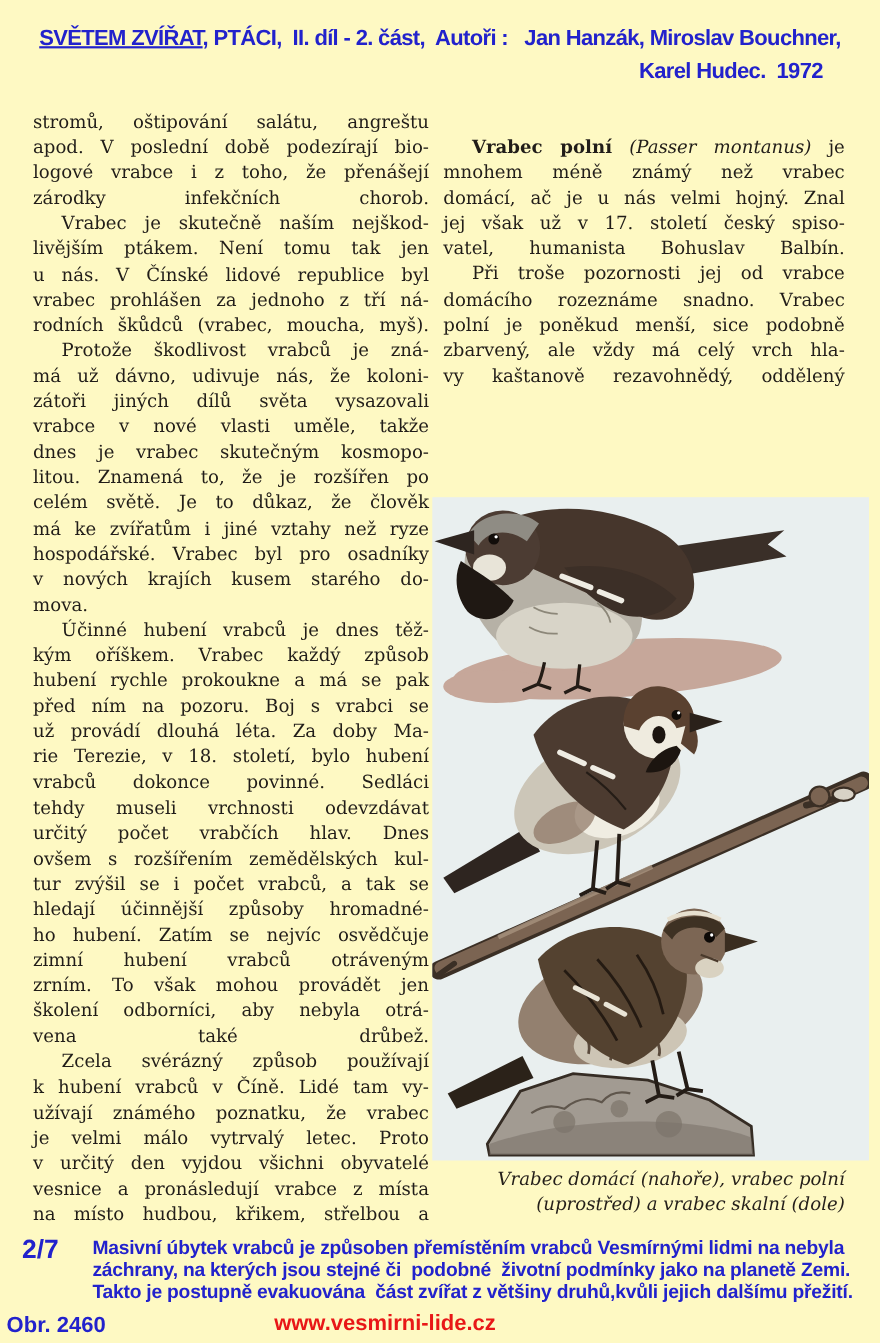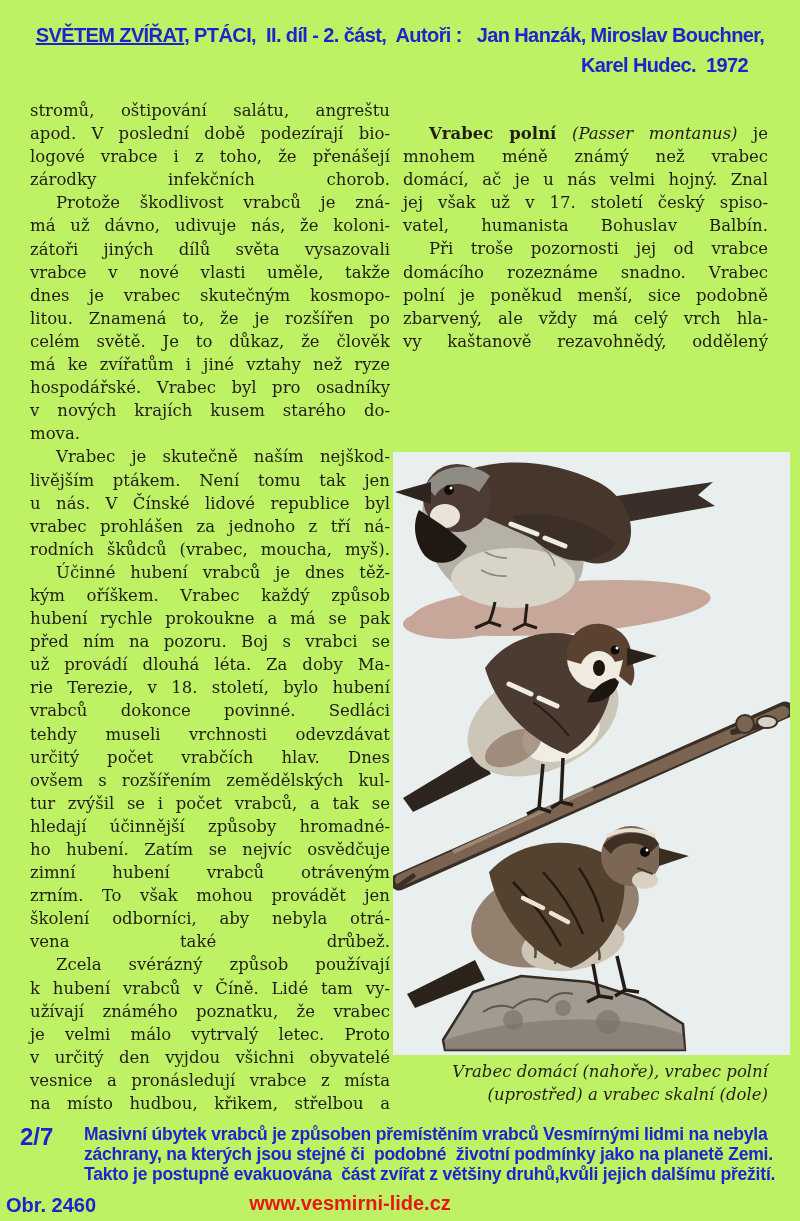--- a/index.html
+++ b/index.html
@@ -1,19 +1,19 @@
 <!DOCTYPE html>
 <html><head>
 <meta charset="utf-8">
 <style>
   * { margin:0; padding:0; box-sizing:border-box; }
   html,body { background:#ffffff; }
   .page {
     position:relative; width:800px; height:1221px;
-    background:#bef264; overflow:hidden;
+    background:#fef9c3; overflow:hidden;
     font-family:"DejaVu Serif", serif; color:#211d19;
   }
   
   .header { position:absolute; left:28px; right:28px; top:20px;
     font-family:"Liberation Sans", sans-serif; font-weight:bold;
     color:#2222cc; font-size:20px; line-height:30px; letter-spacing:-0.6px; }
   .h-line1 { text-align:center; white-space:pre; }
   .h-line2 { text-align:right; padding-right:24px; white-space:pre; }
   .underline { text-decoration:underline; }
   
@@ -57,36 +57,36 @@
   <div class="header">
     <div class="h-line1"><span class="underline">SVĚTEM ZVÍŘAT</span><span>, PTÁCI,  II. díl - 2. část,  Autoři :   Jan Hanzák, Miroslav Bouchner,</span></div>
     <div class="h-line2">Karel Hudec.  1972</div>
   </div>
 
   <div class="col col-left">
     <div class="para">stromů, oštipování salátu, angreštu
 apod. V poslední době podezírají bio-
 logové vrabce i z toho, že přenášejí
 zárodky infekčních chorob.</div>
+    <div class="para indent">Vrabec je skutečně naším nejškod-
+livějším ptákem. Není tomu tak jen
+u nás. V Čínské lidové republice byl
+vrabec prohlášen za jednoho z tří ná-
+rodních škůdců (vrabec, moucha, myš).</div>
     <div class="para indent">Protože škodlivost vrabců je zná-
 má už dávno, udivuje nás, že koloni-
 zátoři jiných dílů světa vysazovali
 vrabce v nové vlasti uměle, takže
 dnes je vrabec skutečným kosmopo-
 litou. Znamená to, že je rozšířen po
 celém světě. Je to důkaz, že člověk
 má ke zvířatům i jiné vztahy než ryze
 hospodářské. Vrabec byl pro osadníky
 v nových krajích kusem starého do-
 mova.</div>
-    <div class="para indent">Vrabec je skutečně naším nejškod-
-livějším ptákem. Není tomu tak jen
-u nás. V Čínské lidové republice byl
-vrabec prohlášen za jednoho z tří ná-
-rodních škůdců (vrabec, moucha, myš).</div>
     <div class="para indent">Účinné hubení vrabců je dnes těž-
 kým oříškem. Vrabec každý způsob
 hubení rychle prokoukne a má se pak
 před ním na pozoru. Boj s vrabci se
 už provádí dlouhá léta. Za doby Ma-
 rie Terezie, v 18. století, bylo hubení
 vrabců dokonce povinné. Sedláci
 tehdy museli vrchnosti odevzdávat
 určitý počet vrabčích hlav. Dnes
 ovšem s rozšířením zemědělských kul-

